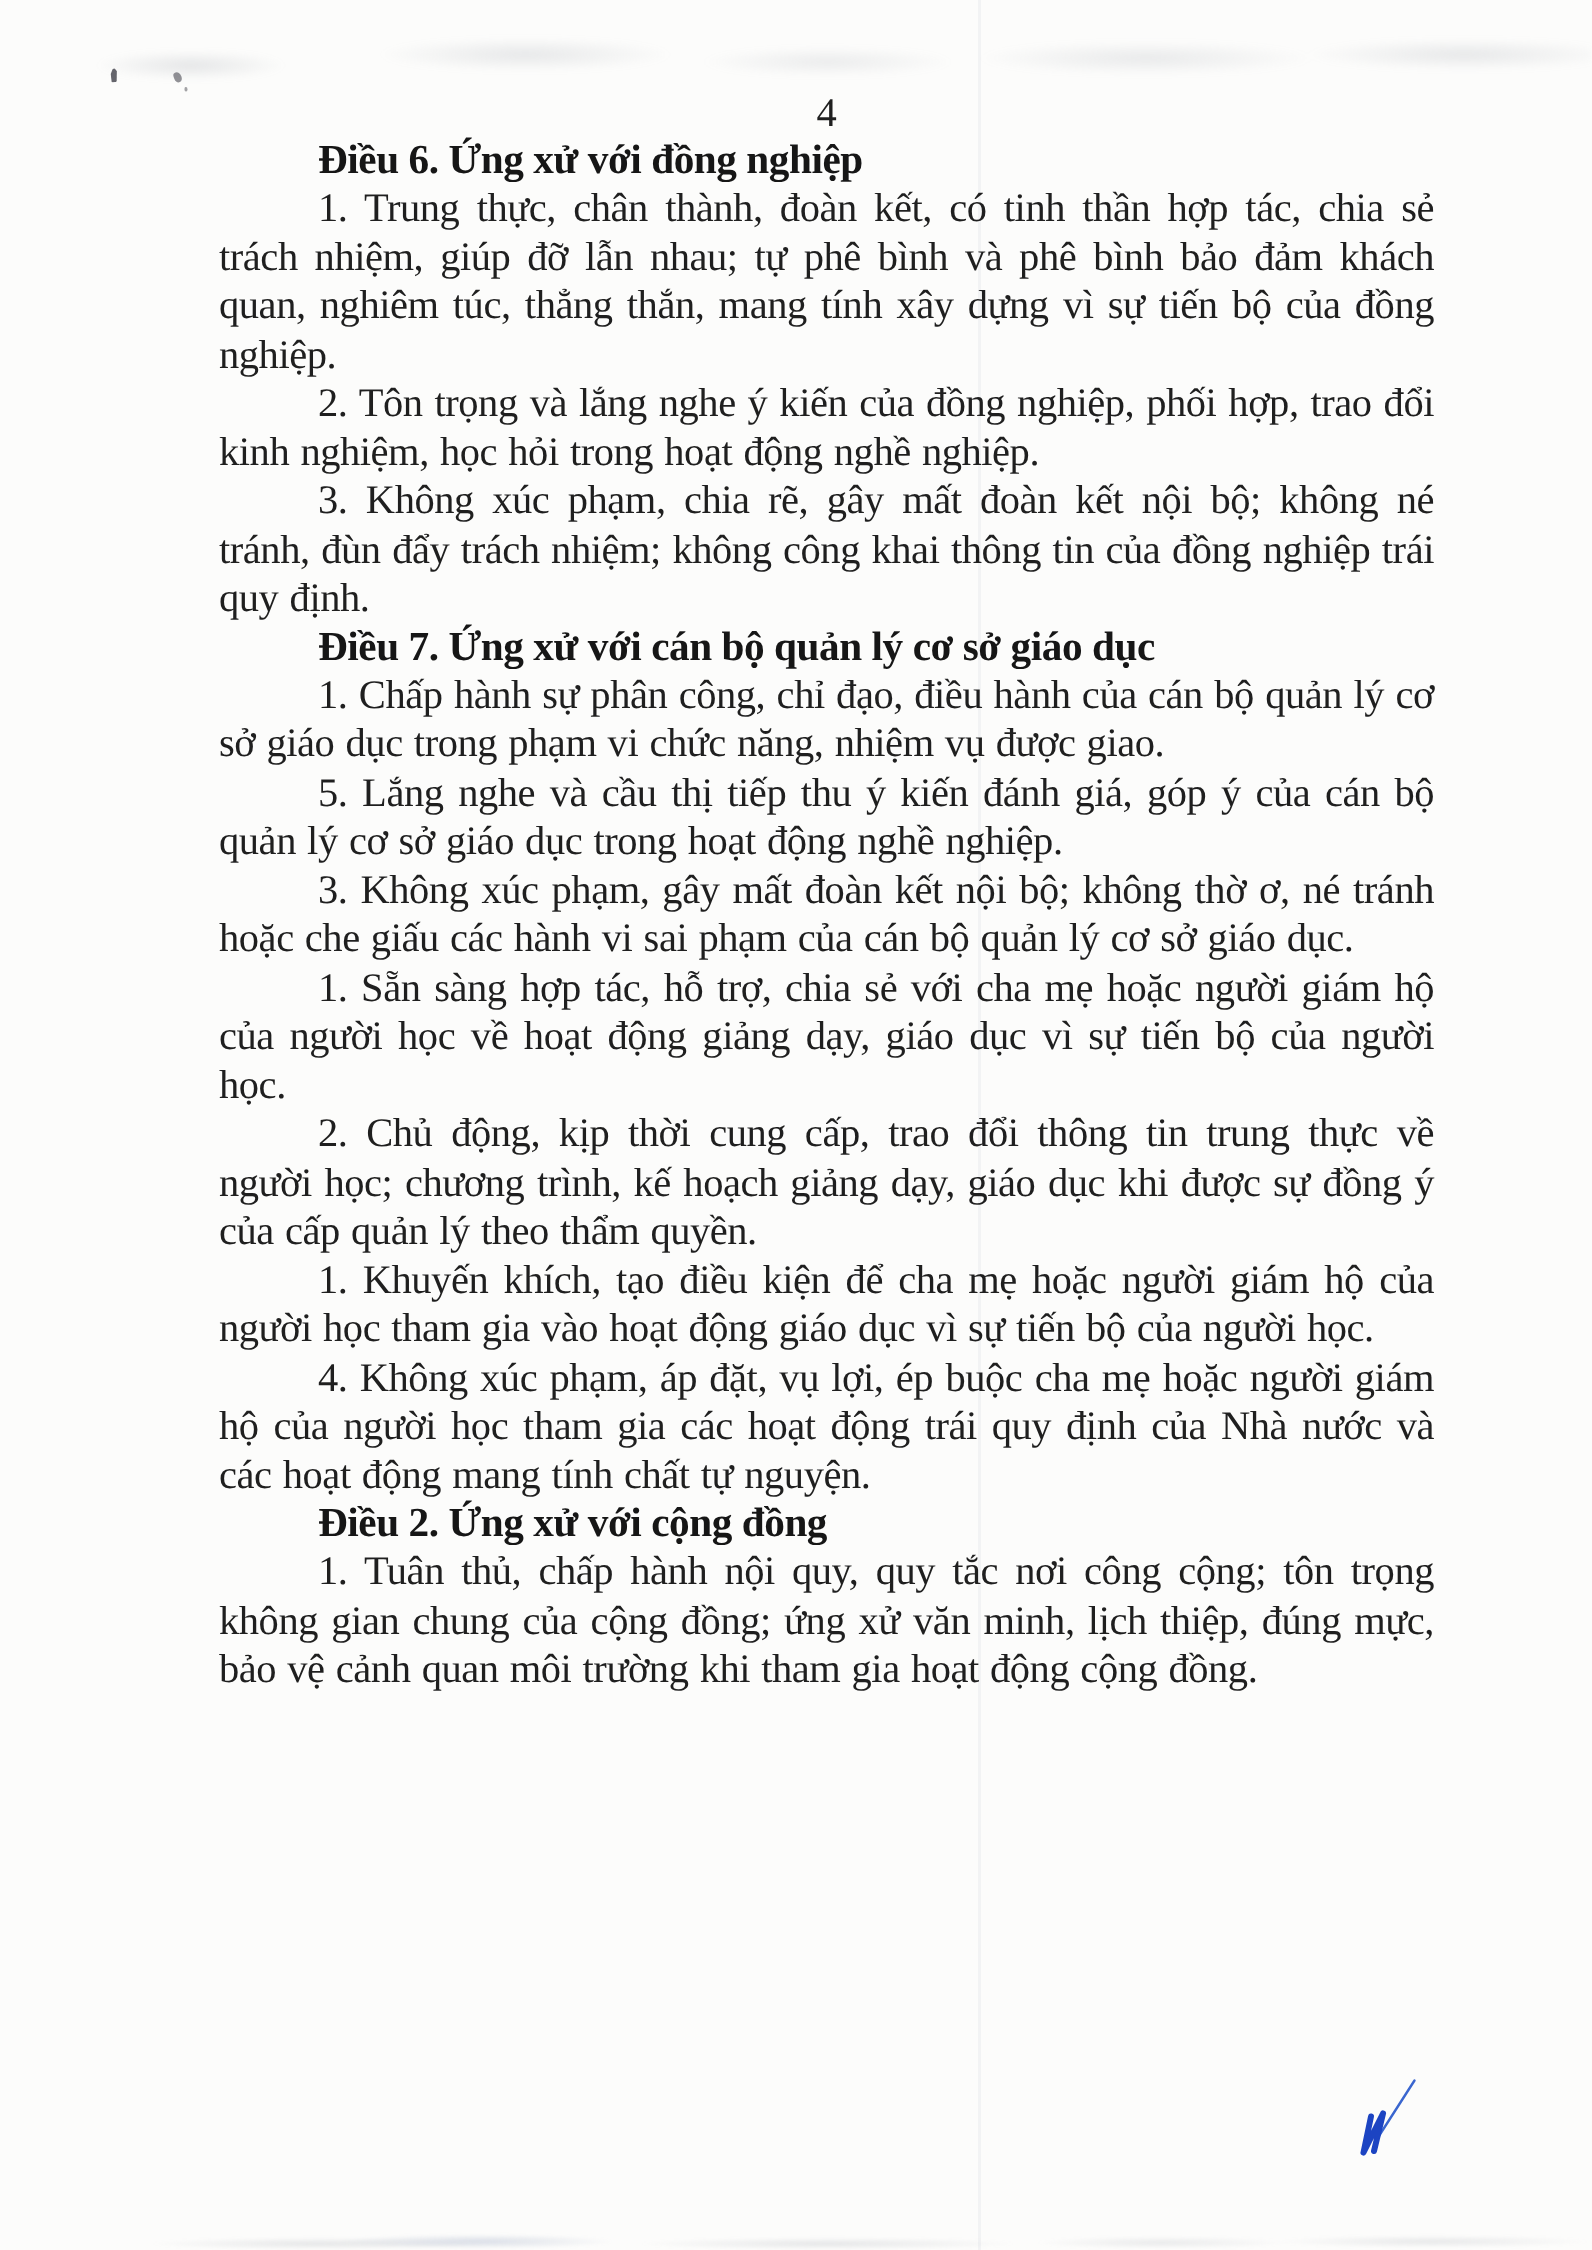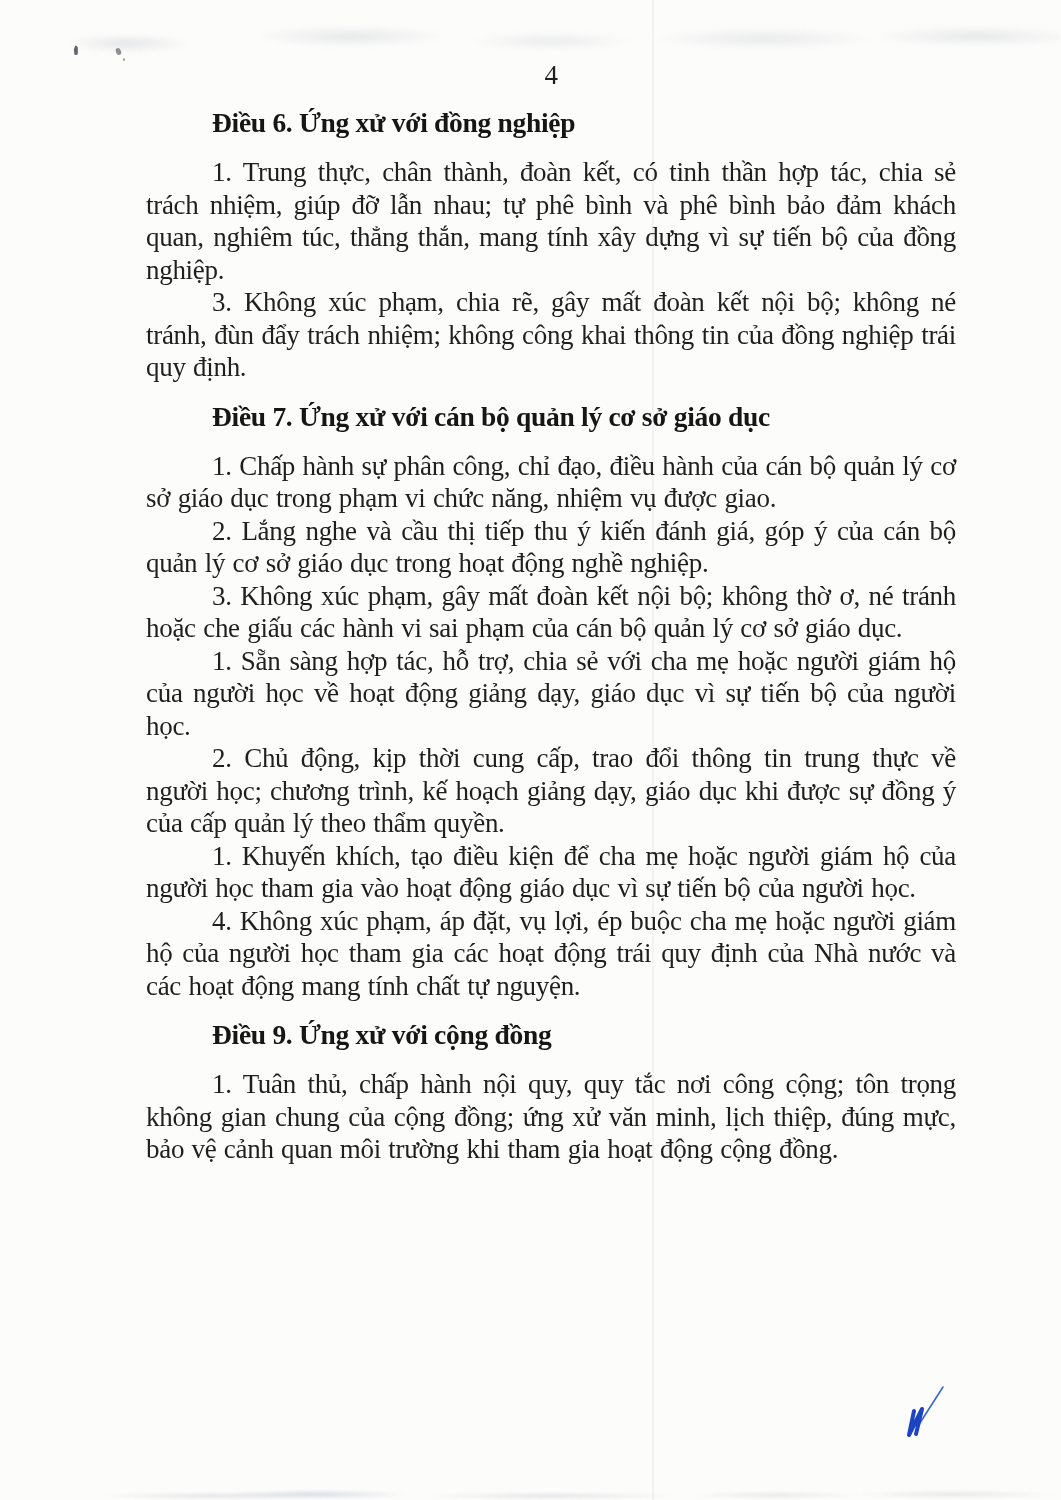--- a/index.html
+++ b/index.html
@@ -51,21 +51,21 @@
   .content {
     position: absolute; left: 146px; top: 60px; width: 810px;
     color: #1f1f1f;
   }
   .page-number {
     font-size: 27px; line-height: 30px; text-align: center;
     letter-spacing: -0.3px;
   }
   .heading {
     font-size: 27.5px; line-height: 32px; font-weight: 700;
-    margin: 17px 0; padding-left: 66px;
+    margin: 0 0; padding-left: 66px;
     letter-spacing: -0.3px; white-space: nowrap;
     color: #161616;
   }
   .para {
     font-size: 27px; line-height: 32.5px;
     margin: 0 0 0 0;
     text-indent: 66px; text-align: justify;
     letter-spacing: -0.3px;
     word-spacing: 1px;
   }
@@ -84,39 +84,40 @@
   <div class="speck speck-2"></div>
   <div class="speck speck-3"></div>
 
   <div class="content">
 
     <div class="page-number">4</div>
 
     <section>
       <h2 class="heading">Điều 6. Ứng xử với đồng nghiệp</h2>
       <p class="para">1. Trung thực, chân thành, đoàn kết, có tinh thần hợp tác, chia sẻ trách nhiệm, giúp đỡ lẫn nhau; tự phê bình và phê bình bảo đảm khách quan, nghiêm túc, thẳng thắn, mang tính xây dựng vì sự tiến bộ của đồng nghiệp.</p>
+      <p class="para">2. Tôn trọng và lắng nghe ý kiến của đồng nghiệp, phối hợp, trao đổi kinh nghiệm, học hỏi trong hoạt động nghề nghiệp.</p>
       <p class="para">3. Không xúc phạm, chia rẽ, gây mất đoàn kết nội bộ; không né tránh, đùn đẩy trách nhiệm; không công khai thông tin của đồng nghiệp trái quy định.</p>
     </section>
 
     <section>
       <h2 class="heading">Điều 7. Ứng xử với cán bộ quản lý cơ sở giáo dục</h2>
       <p class="para">1. Chấp hành sự phân công, chỉ đạo, điều hành của cán bộ quản lý cơ sở giáo dục trong phạm vi chức năng, nhiệm vụ được giao.</p>
-      <p class="para">2. Lắng nghe và cầu thị tiếp thu ý kiến đánh giá, góp ý của cán bộ quản lý cơ sở giáo dục trong hoạt động nghề nghiệp.</p>
+      <p class="para">5. Lắng nghe và cầu thị tiếp thu ý kiến đánh giá, góp ý của cán bộ quản lý cơ sở giáo dục trong hoạt động nghề nghiệp.</p>
       <p class="para">3. Không xúc phạm, gây mất đoàn kết nội bộ; không thờ ơ, né tránh hoặc che giấu các hành vi sai phạm của cán bộ quản lý cơ sở giáo dục.</p>
     </section>
 
     <section>
       <p class="para">1. Sẵn sàng hợp tác, hỗ trợ, chia sẻ với cha mẹ hoặc người giám hộ của người học về hoạt động giảng dạy, giáo dục vì sự tiến bộ của người học.</p>
       <p class="para">2. Chủ động, kịp thời cung cấp, trao đổi thông tin trung thực về người học; chương trình, kế hoạch giảng dạy, giáo dục khi được sự đồng ý của cấp quản lý theo thẩm quyền.</p>
       <p class="para">1. Khuyến khích, tạo điều kiện để cha mẹ hoặc người giám hộ của người học tham gia vào hoạt động giáo dục vì sự tiến bộ của người học.</p>
       <p class="para">4. Không xúc phạm, áp đặt, vụ lợi, ép buộc cha mẹ hoặc người giám hộ của người học tham gia các hoạt động trái quy định của Nhà nước và các hoạt động mang tính chất tự nguyện.</p>
     </section>
 
     <section>
-      <h2 class="heading">Điều 9. Ứng xử với cộng đồng</h2>
+      <h2 class="heading">Điều 2. Ứng xử với cộng đồng</h2>
       <p class="para">1. Tuân thủ, chấp hành nội quy, quy tắc nơi công cộng; tôn trọng không gian chung của cộng đồng; ứng xử văn minh, lịch thiệp, đúng mực, bảo vệ cảnh quan môi trường khi tham gia hoạt động cộng đồng.</p>
     </section>
 
   </div>
 
   <svg class="pen-mark" width="60" height="66" viewBox="0 0 60 66" aria-hidden="true">
 
     <path d="M48 9 L23 48" fill="none" stroke-width="1.6" stroke-linecap="round" stroke="#3a66cf"></path>
 
     <path d="M19 33 L14 57 M14 57 L27 31 M27 31 L21 56" fill="none" stroke-width="4" stroke-linecap="round" stroke-linejoin="round" stroke="#1c44c2"></path>

